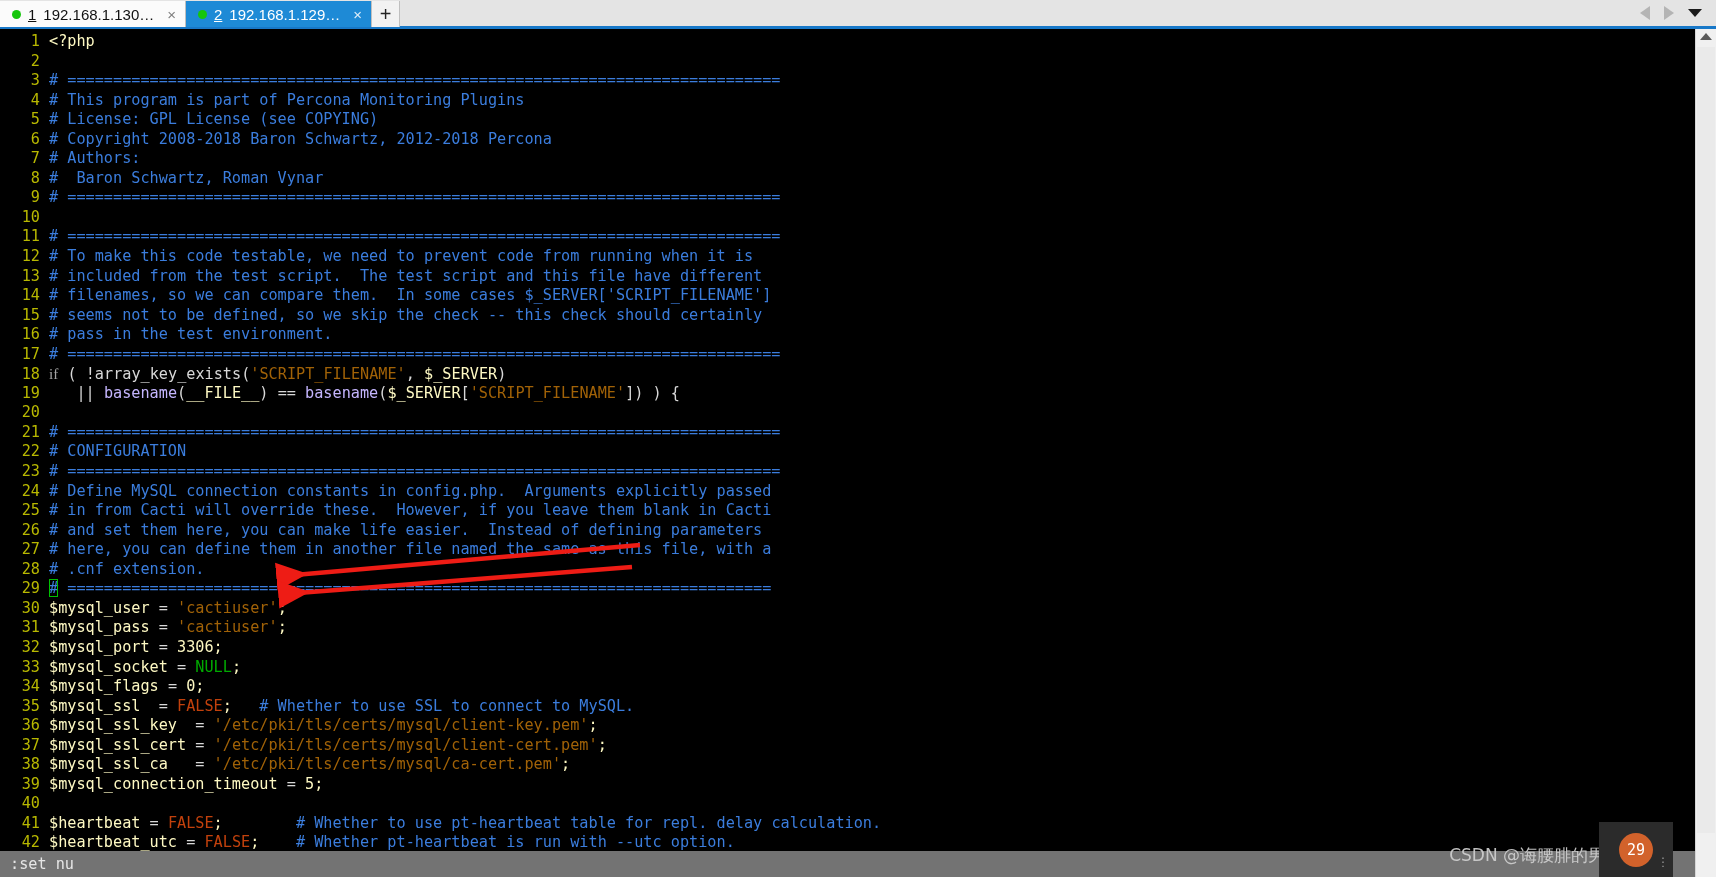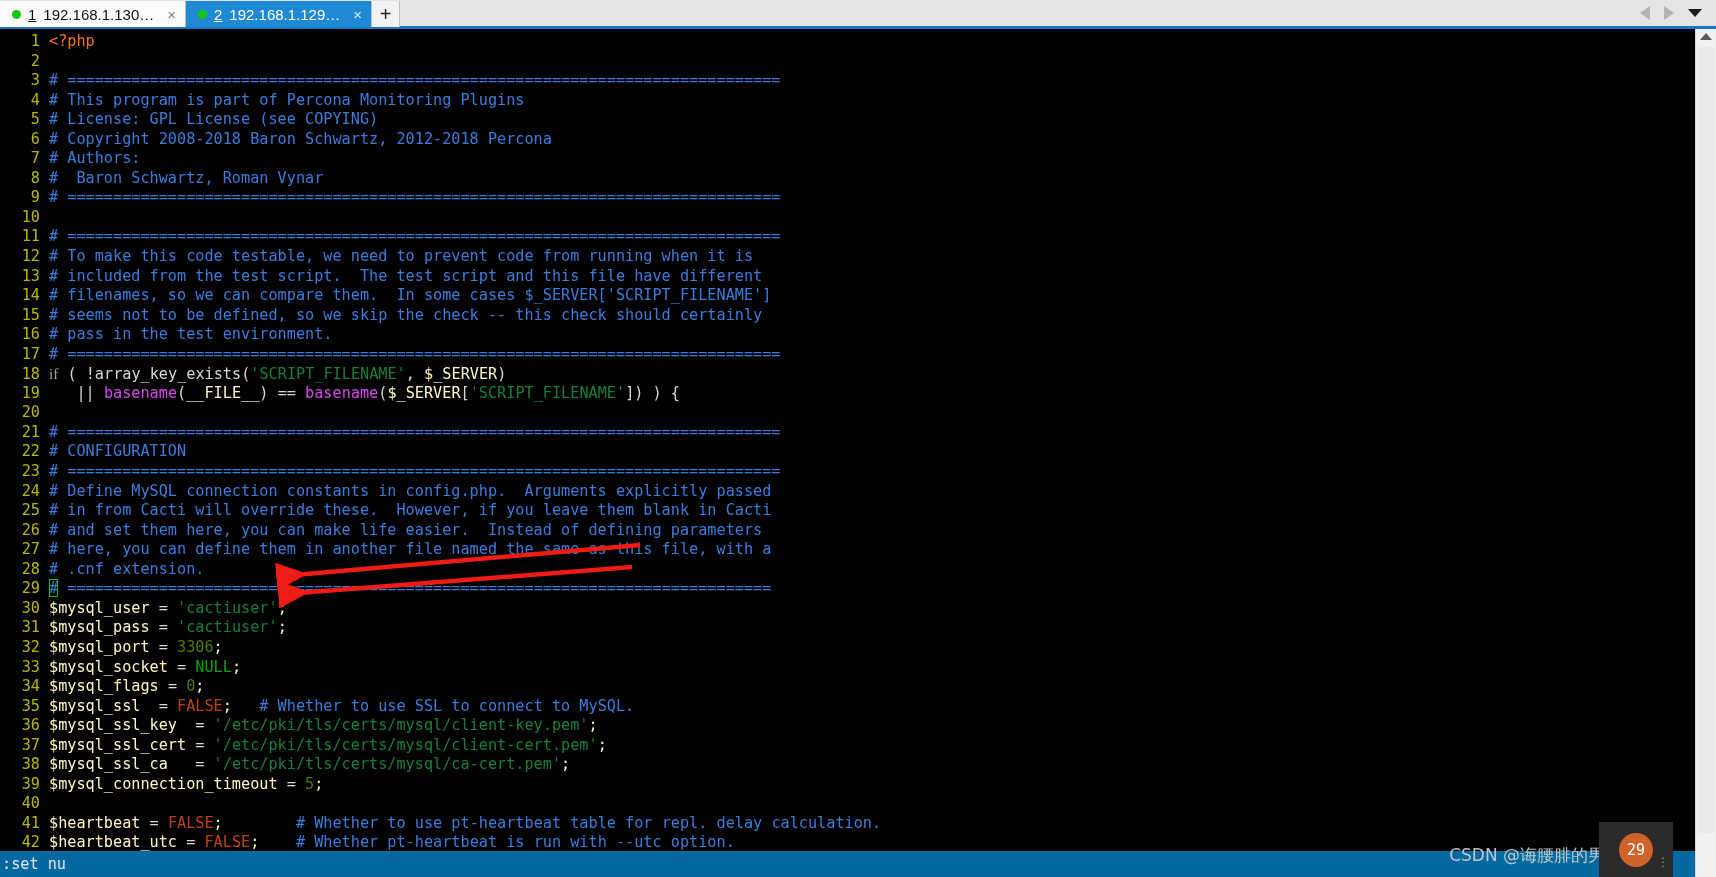--- a/index.html
+++ b/index.html
@@ -136,28 +136,28 @@
   }
   .row { display: block; height: 19.55px; }
   .ln {
     display: inline-block;
     width: 40px;
     text-align: right;
     color: #b8b800;
     padding-right: 9px;
   }
   .c-cmt   { color: #3b7ddd; }
-  .c-str   { color: #15803d; margin-top: 20px; }
+  .c-str   { color: #a16207; margin-top: 20px; }
   .c-var   { color: #fef9c3; }
   .c-kw    { color: #a3a3a3; font-family: Liberation Serif, serif; }
-  .c-num   { color: #4d7c0f; margin-top: 10px; }
+  .c-num   { color: #fef9c3; margin-top: 10px; }
   .c-const { color: #c2410c; }
   .c-null  { color: #00aa00; margin-top: 28px; }
-  .c-fn    { color: #d946ef; }
-  .c-php   { color: #f97316; }
+  .c-fn    { color: #c4b5fd; }
+  .c-php   { color: #fef9c3; }
   .c-plain { color: #d8d8d8; }
 
   .cursor {
     background: #000;
     outline: 1.5px solid #00c000;
     outline-offset: -1px;
     color: #3b7ddd;
   }
 
   
@@ -179,26 +179,26 @@
     white-space: nowrap;
   }
 
   
   .statusline {
     position: absolute;
     left: 0;
     bottom: 0;
     width: 1709px;
     height: 26px;
-    background: #0369a1;
+    background: #737373;
     color: #e6e6e6;
     font-family: "DejaVu Sans Mono", monospace;
     font-size: 15.2px;
     line-height: 26px;
-    padding-left: 2px;
+    padding-left: 10px;
     box-sizing: border-box;
   }
 
   
   .scrollbar {
     position: absolute;
     right: 0;
     top: 29px;
     width: 21px;
     height: 848px;

